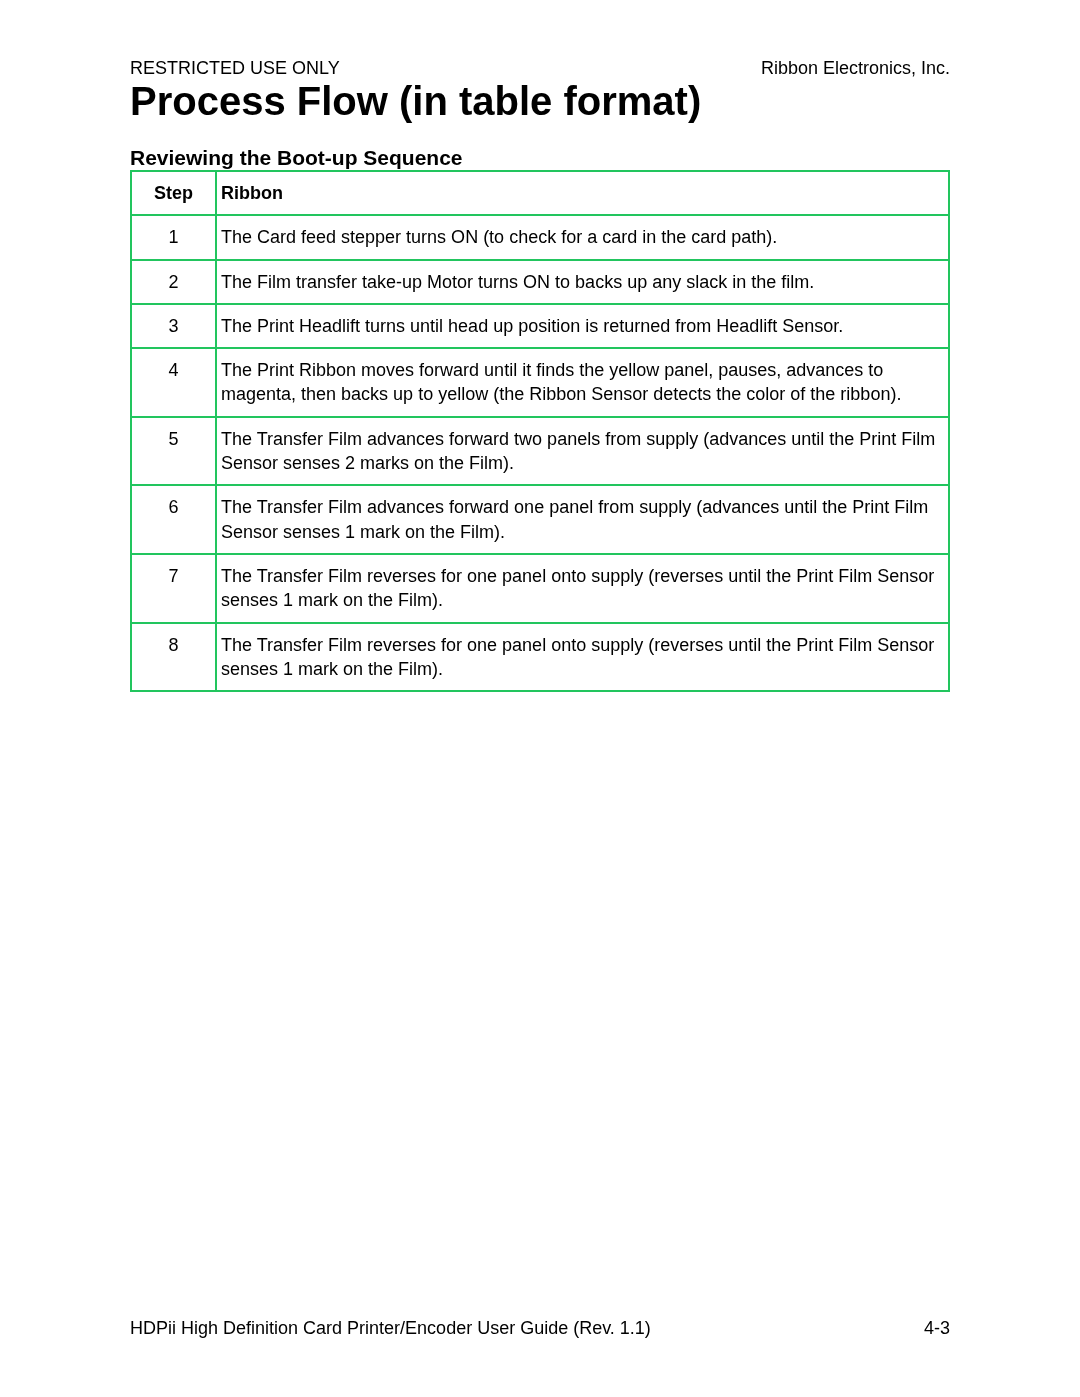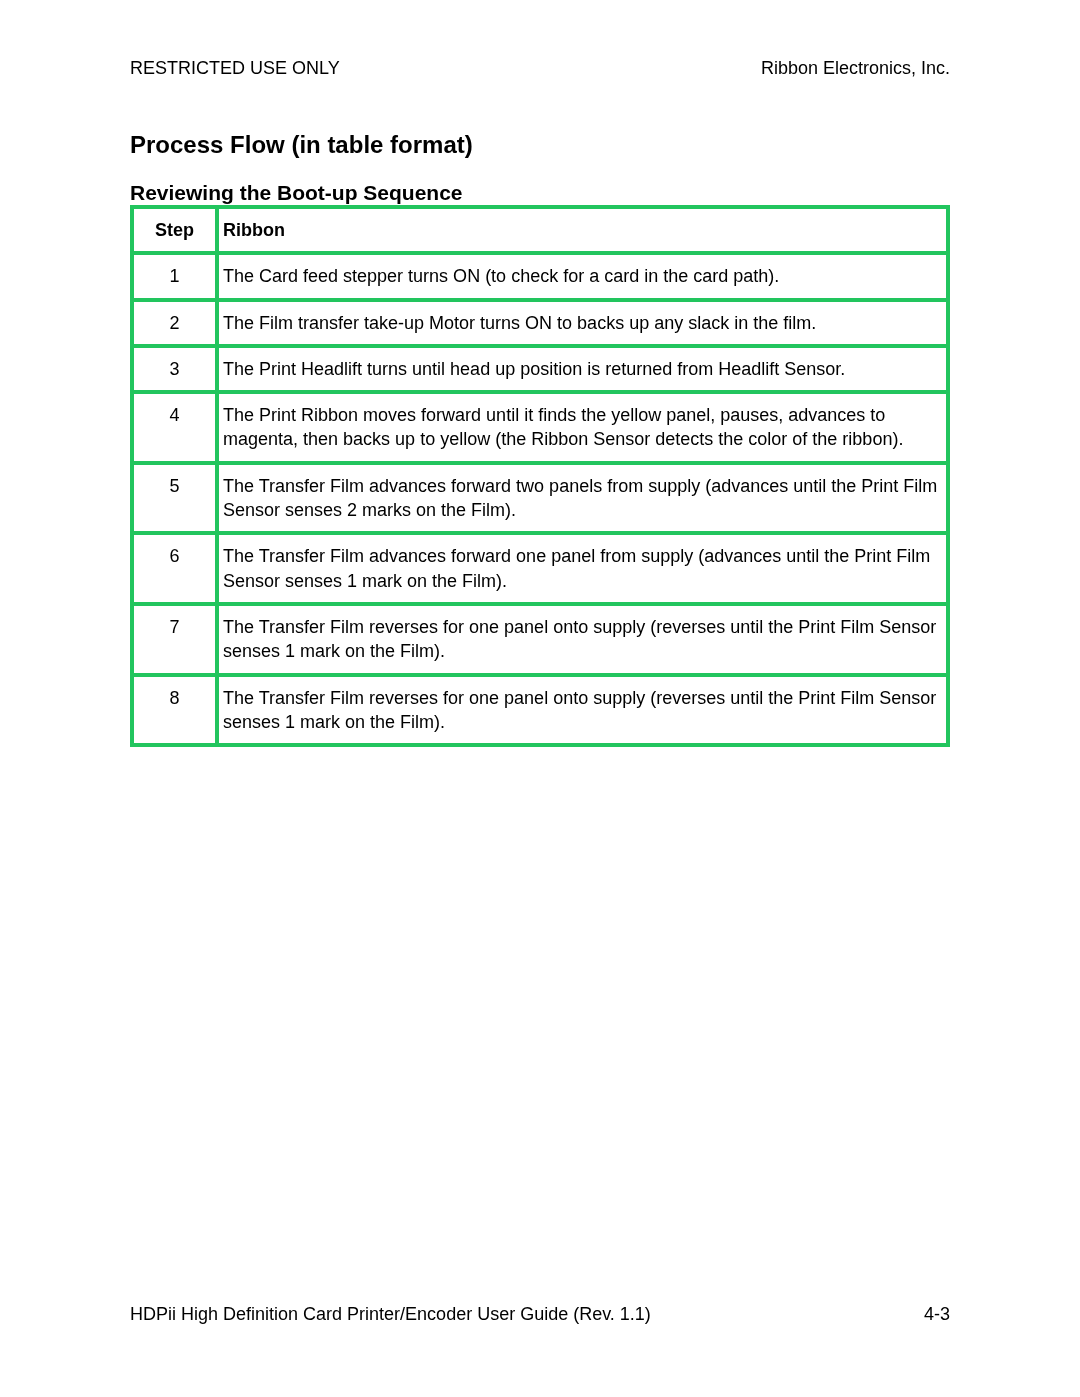--- a/index.html
+++ b/index.html
@@ -12,56 +12,55 @@
       background: #ffffff;
       width: 1080px;
       height: 1397px;
       position: relative;
       padding: 58px 130px 0 130px;
     }
     .header-row {
       display: flex;
       justify-content: space-between;
       font-size: 18px;
-      margin-bottom: 52px;
     }
     .page-title {
-      font-size: 24px;
+      font-size: 40px;
       font-weight: bold;
       margin-bottom: 22px;
     }
     .section-title {
       font-size: 21px;
       font-weight: bold;
     }
     table {
       border-collapse: collapse;
       width: 100%;
       font-size: 18px;
     }
     th, td {
-      border: 4px solid #22c55e;
+      border: 2px solid #22c55e;
       padding: 9px 4px;
       text-align: left;
       vertical-align: top;
       line-height: 1.35;
     }
     th {
       font-weight: bold;
     }
     th.step-col, td.step-col {
       width: 85px;
       text-align: center;
     }
     th.step-col {
       text-align: center;
     }
     .footer-row {
       position: absolute;
-      bottom: 72px;
+      bottom: 58px;
       left: 130px;
       right: 130px;
       display: flex;
       justify-content: space-between;
       font-size: 18px;
     }
   </style>
 </head>
 <body>
 

